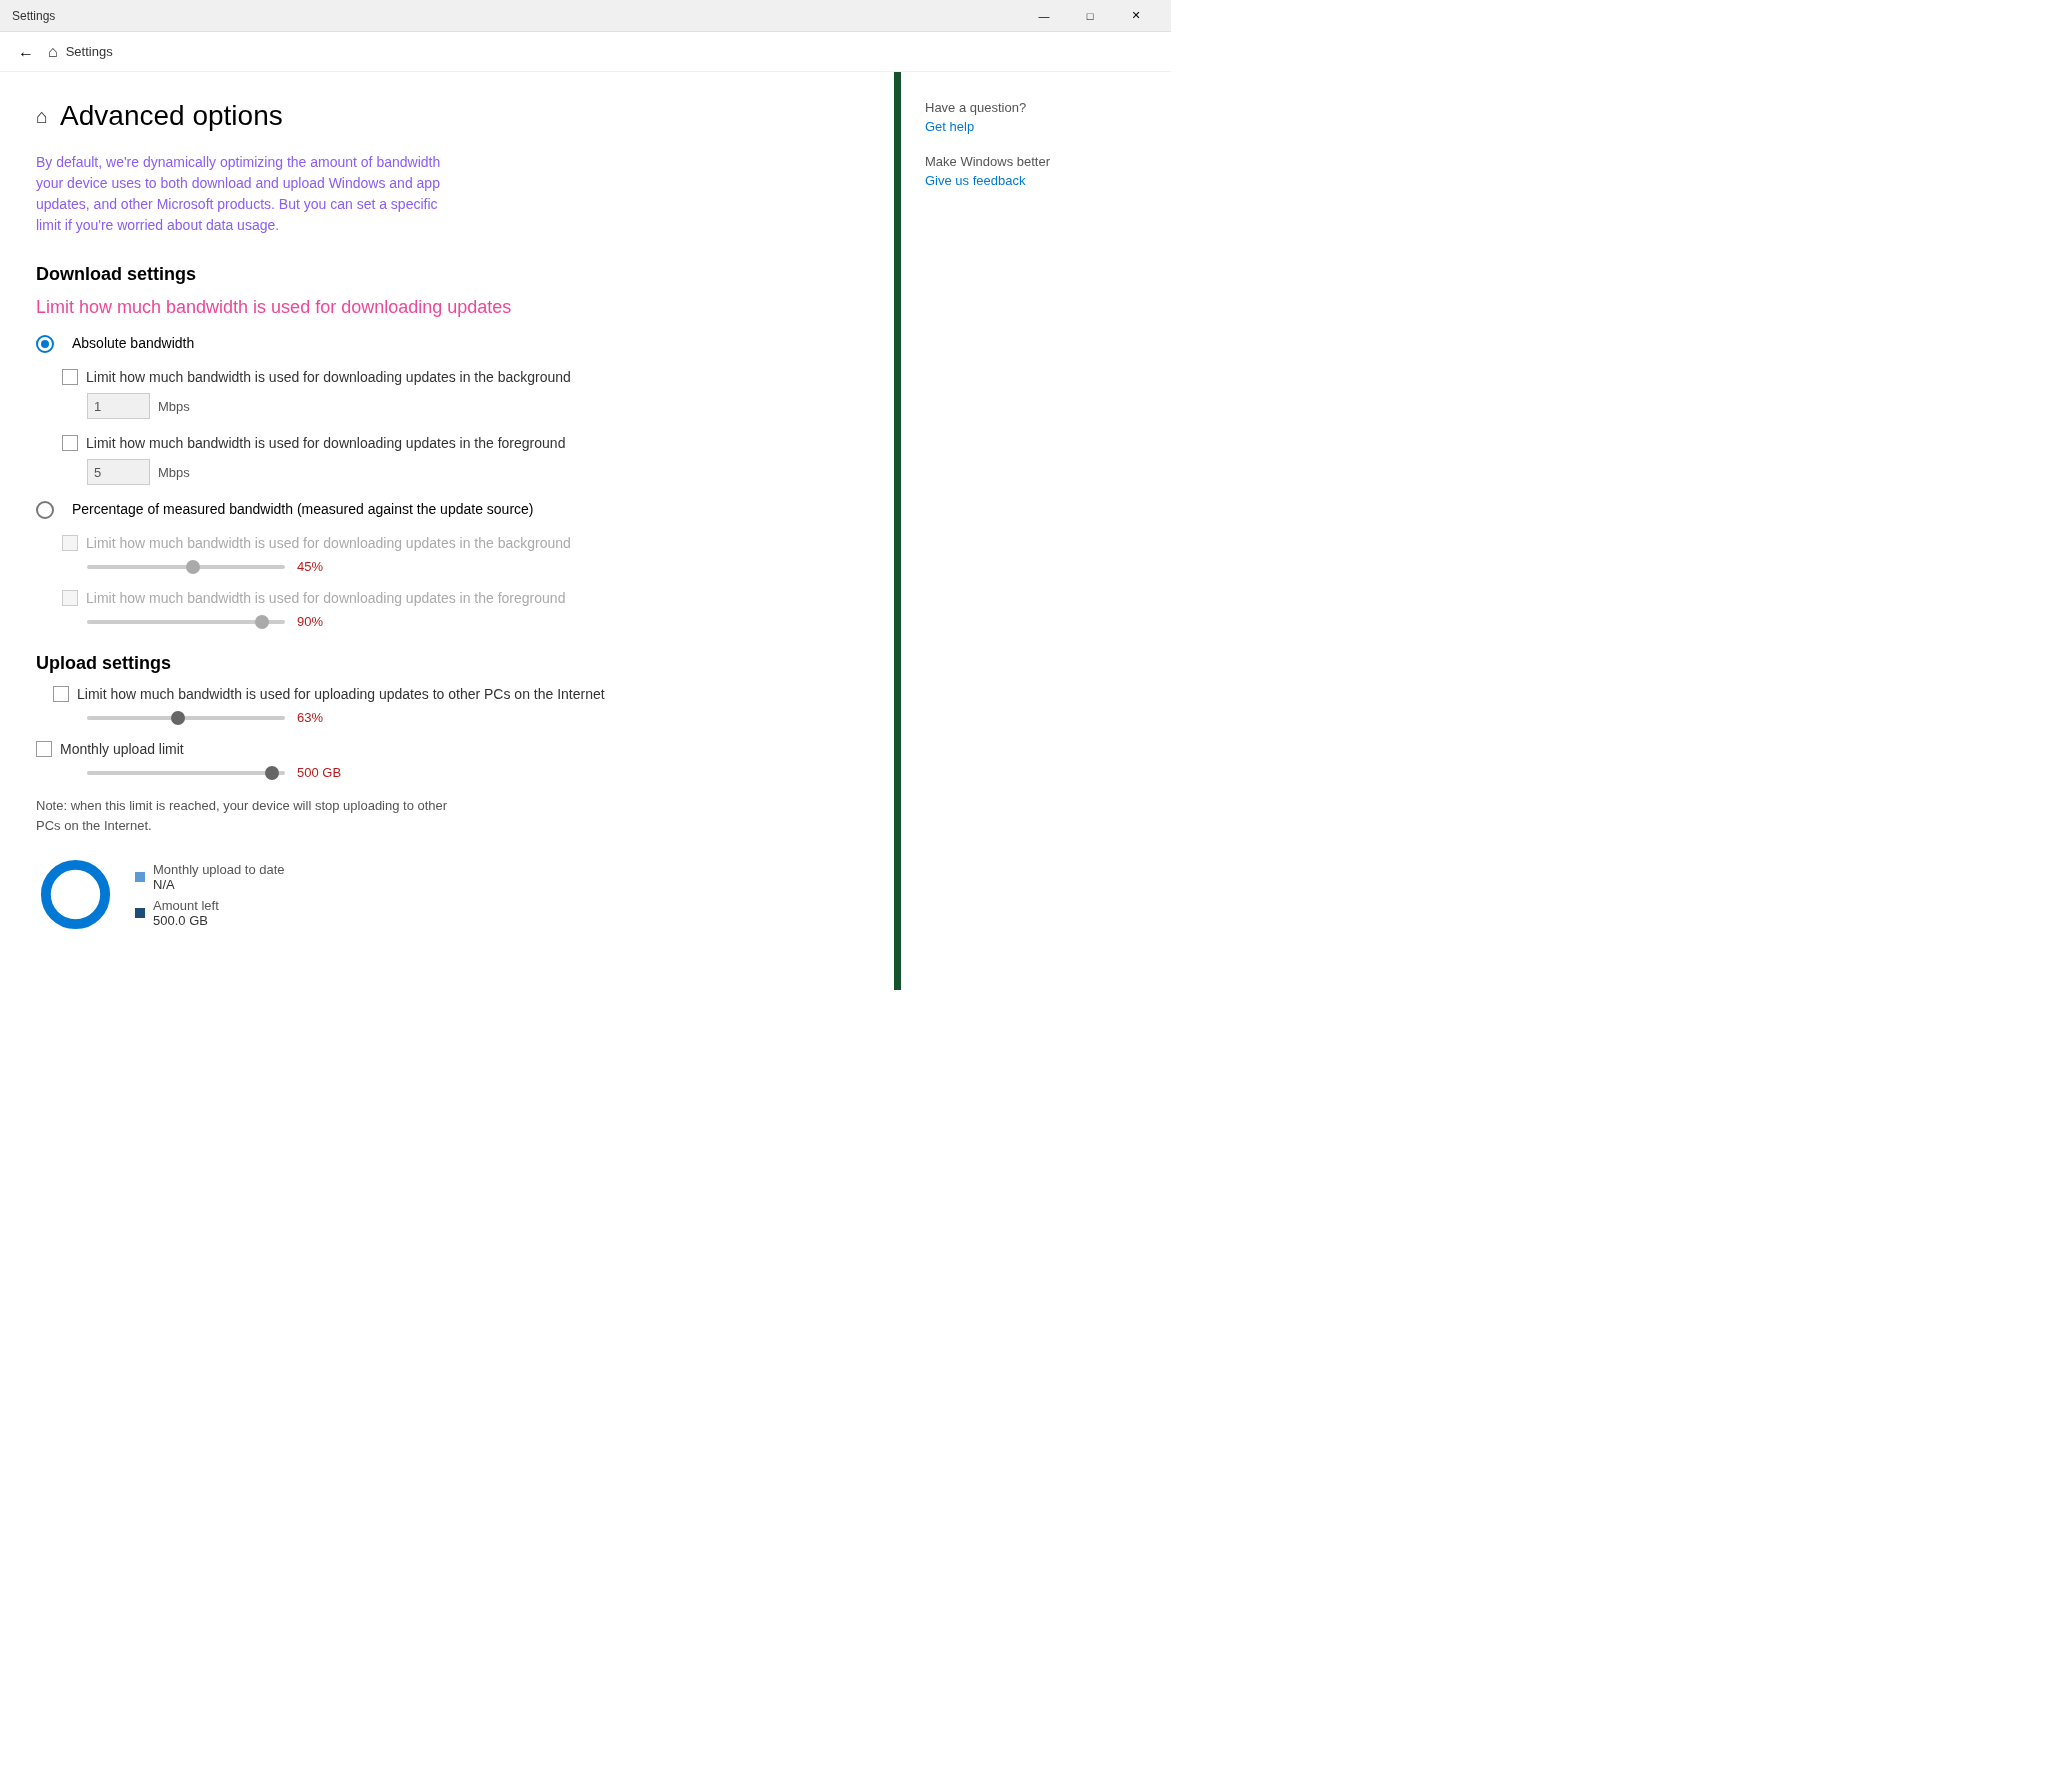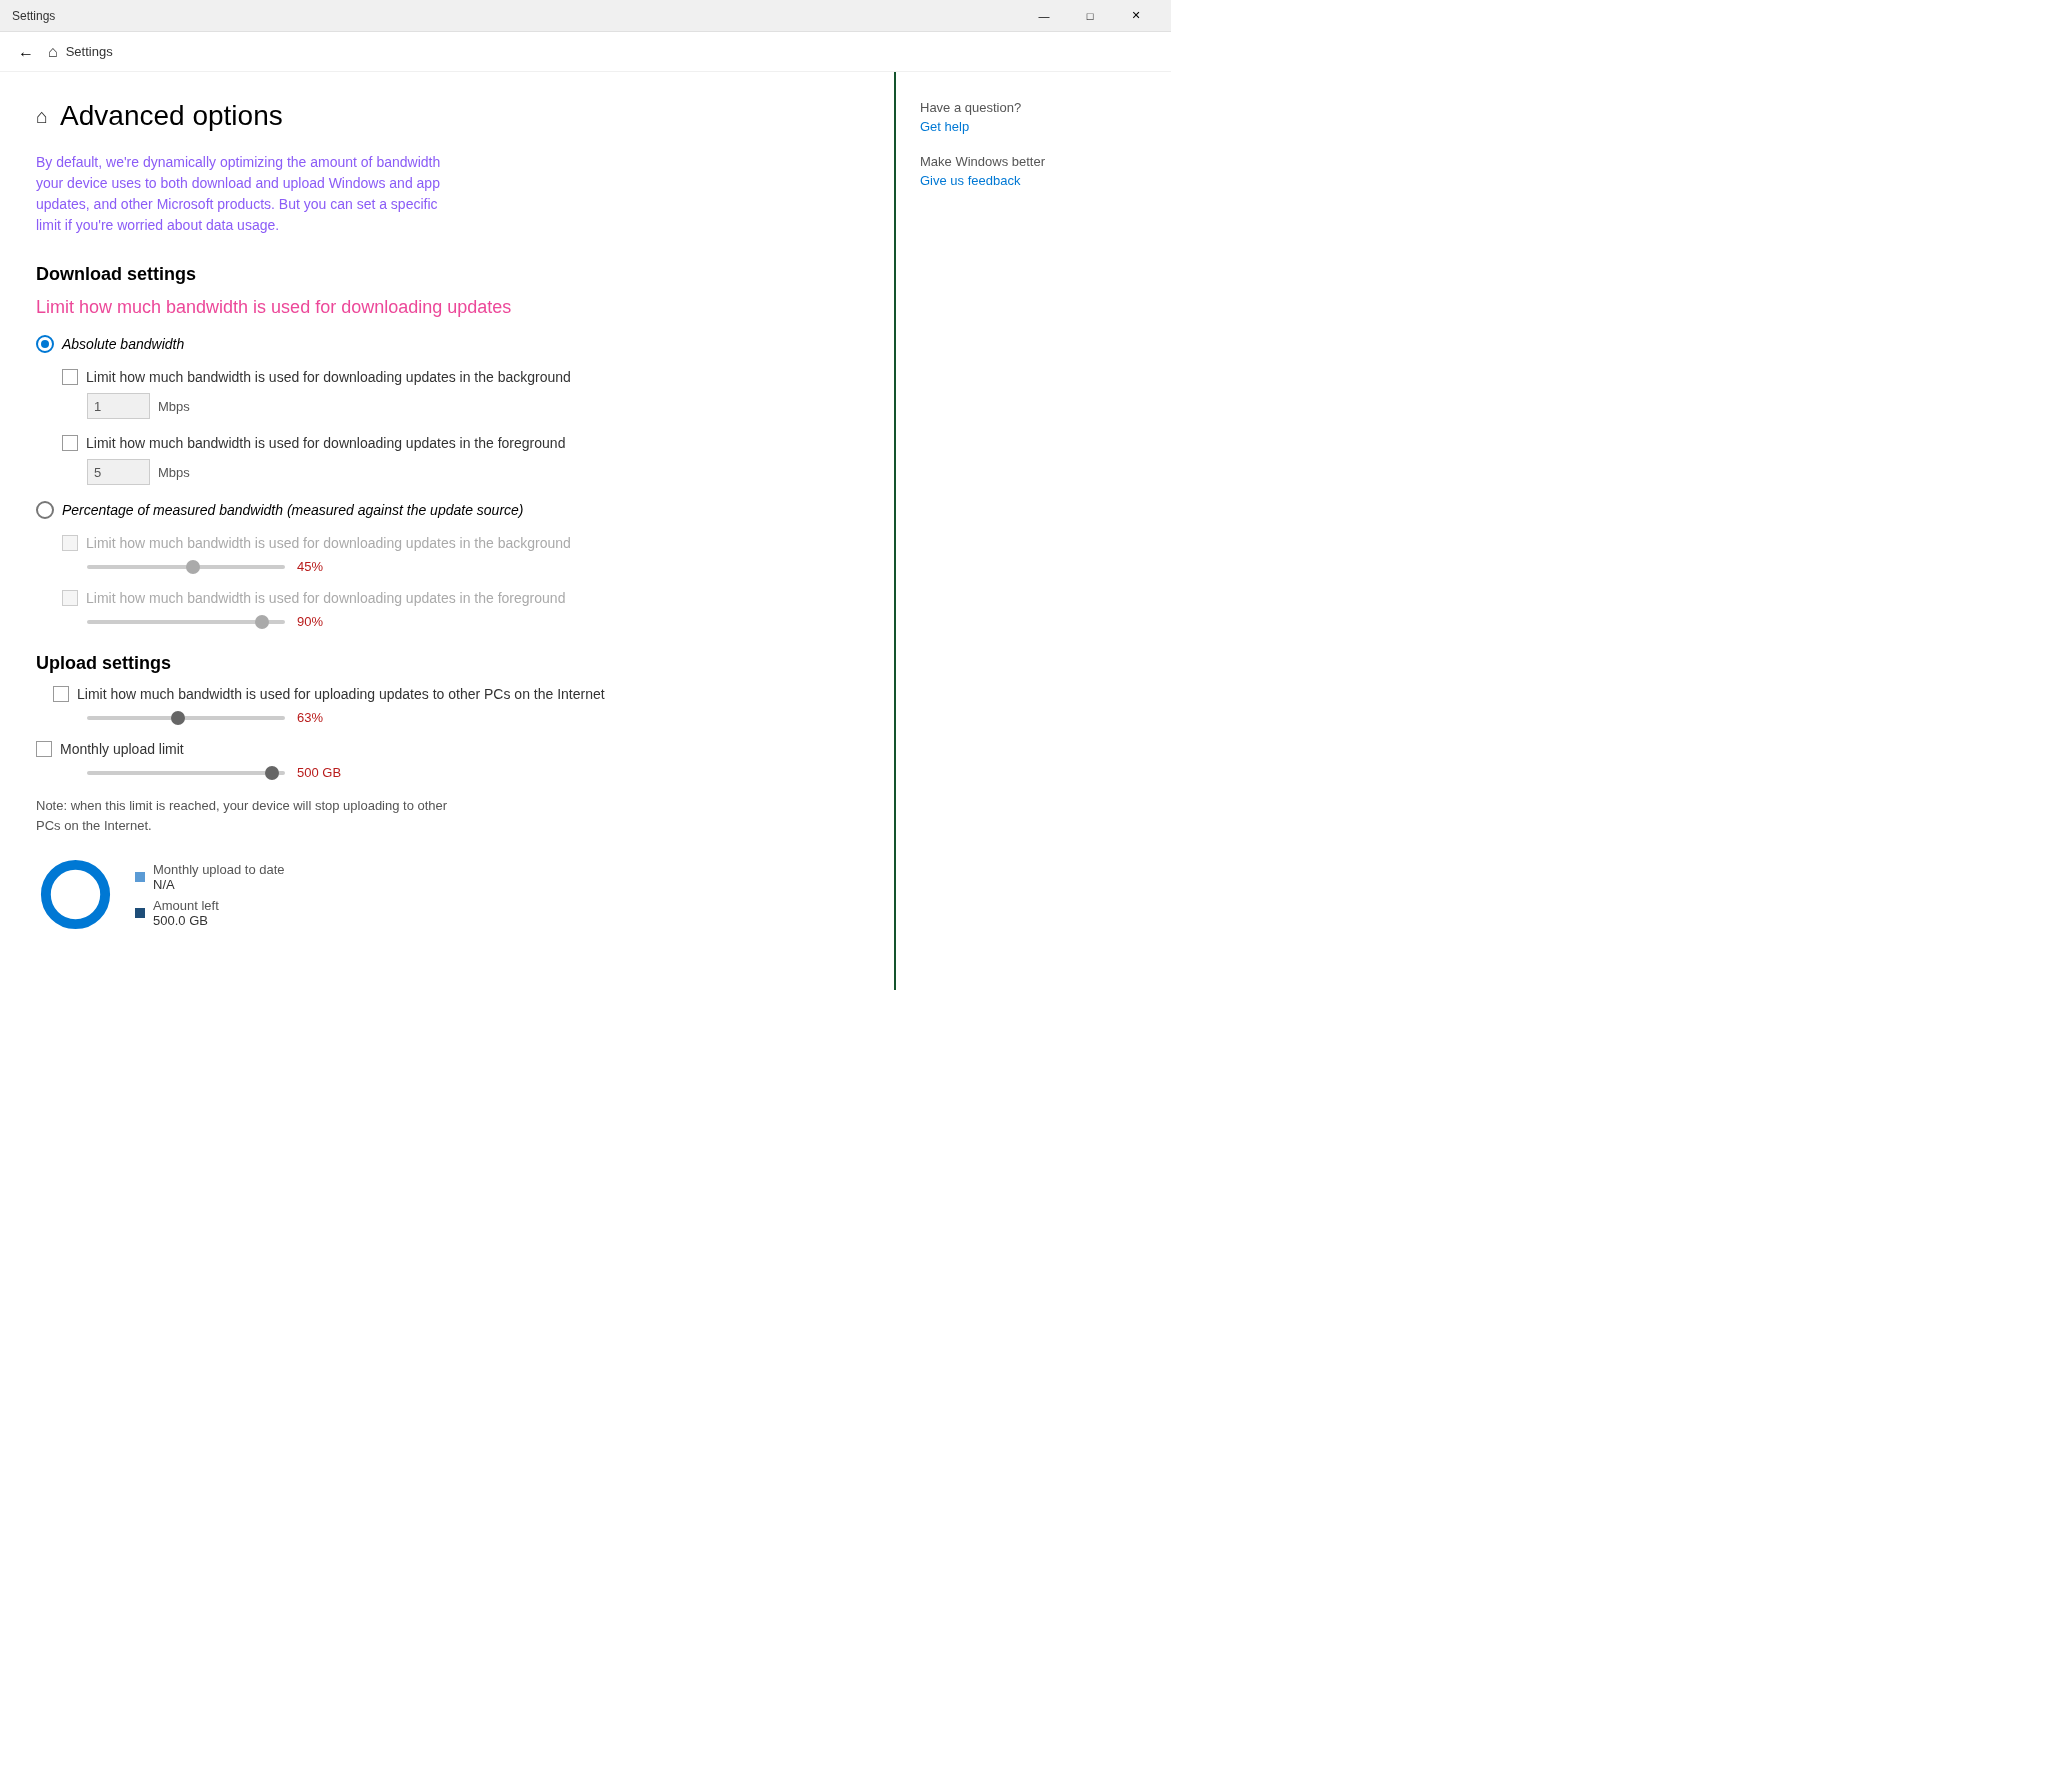--- a/index.html
+++ b/index.html
@@ -81,21 +81,21 @@
     .content {
       flex: 1;
       padding: 28px 36px;
       overflow-y: auto;
     }
 
     
     .sidebar {
       width: 277px;
       padding: 28px 24px;
-      border-left: 2px solid #14532d;
+      border-left: 7px solid #14532d;
     }
 
     
     .page-title {
       font-size: 28px;
       font-weight: 300;
       margin-bottom: 20px;
       display: flex;
       align-items: center;
       gap: 12px;
@@ -126,25 +126,23 @@
     
     .label-text {
       font-size: 18px;
       color: #ec4899;
       margin-bottom: 17px;
     }
 
     
     .radio-option {
       display: flex;
-      align-items: center;
-      gap: 8px;
+      gap: 18px;
       margin-bottom: 16px;
       cursor: pointer;
-      font-style: italic;
     }
     .radio-circle {
       width: 18px;
       height: 18px;
       border-radius: 50%;
       border: 2px solid #0078d4;
       display: flex;
       align-items: center;
       justify-content: center;
       flex-shrink: 0;

